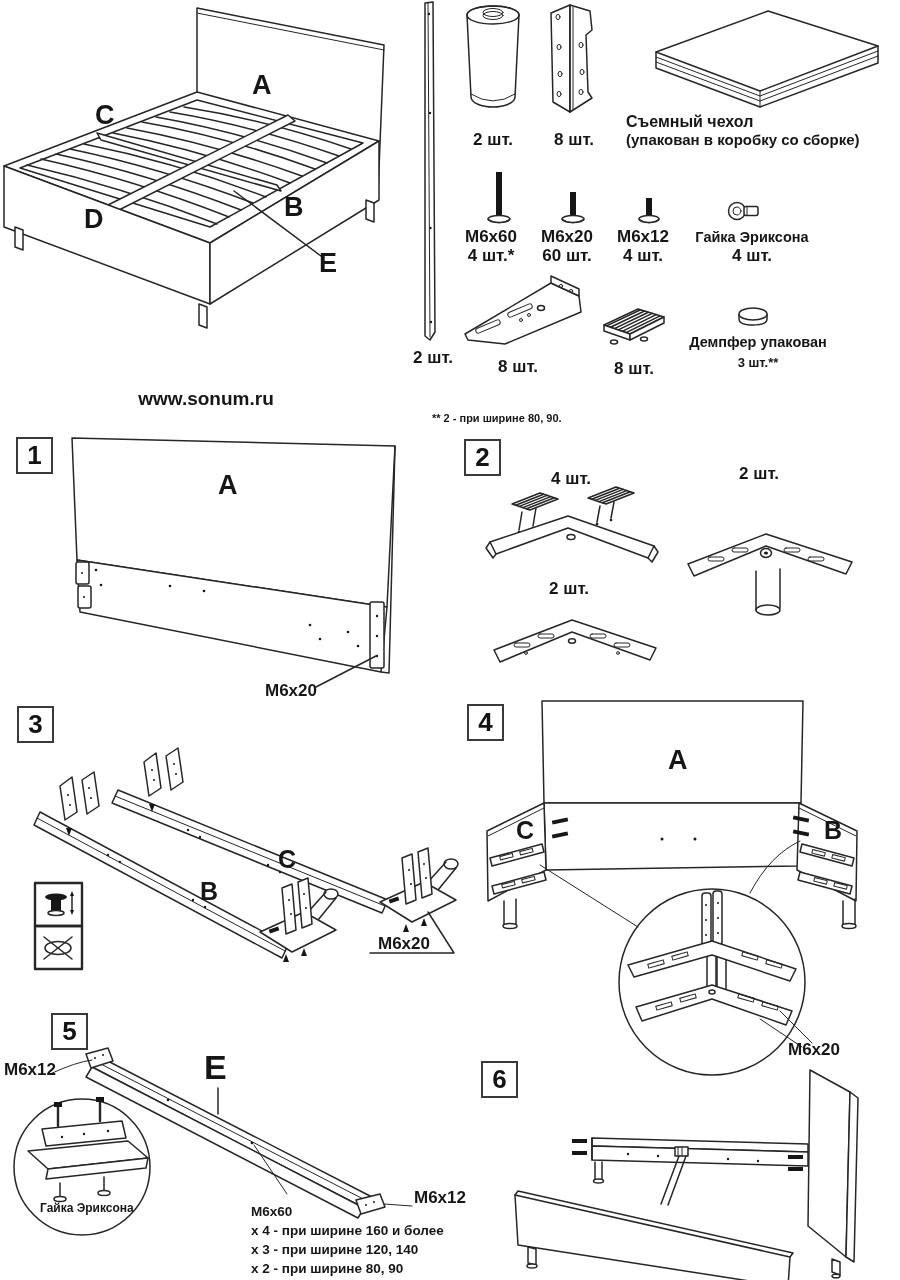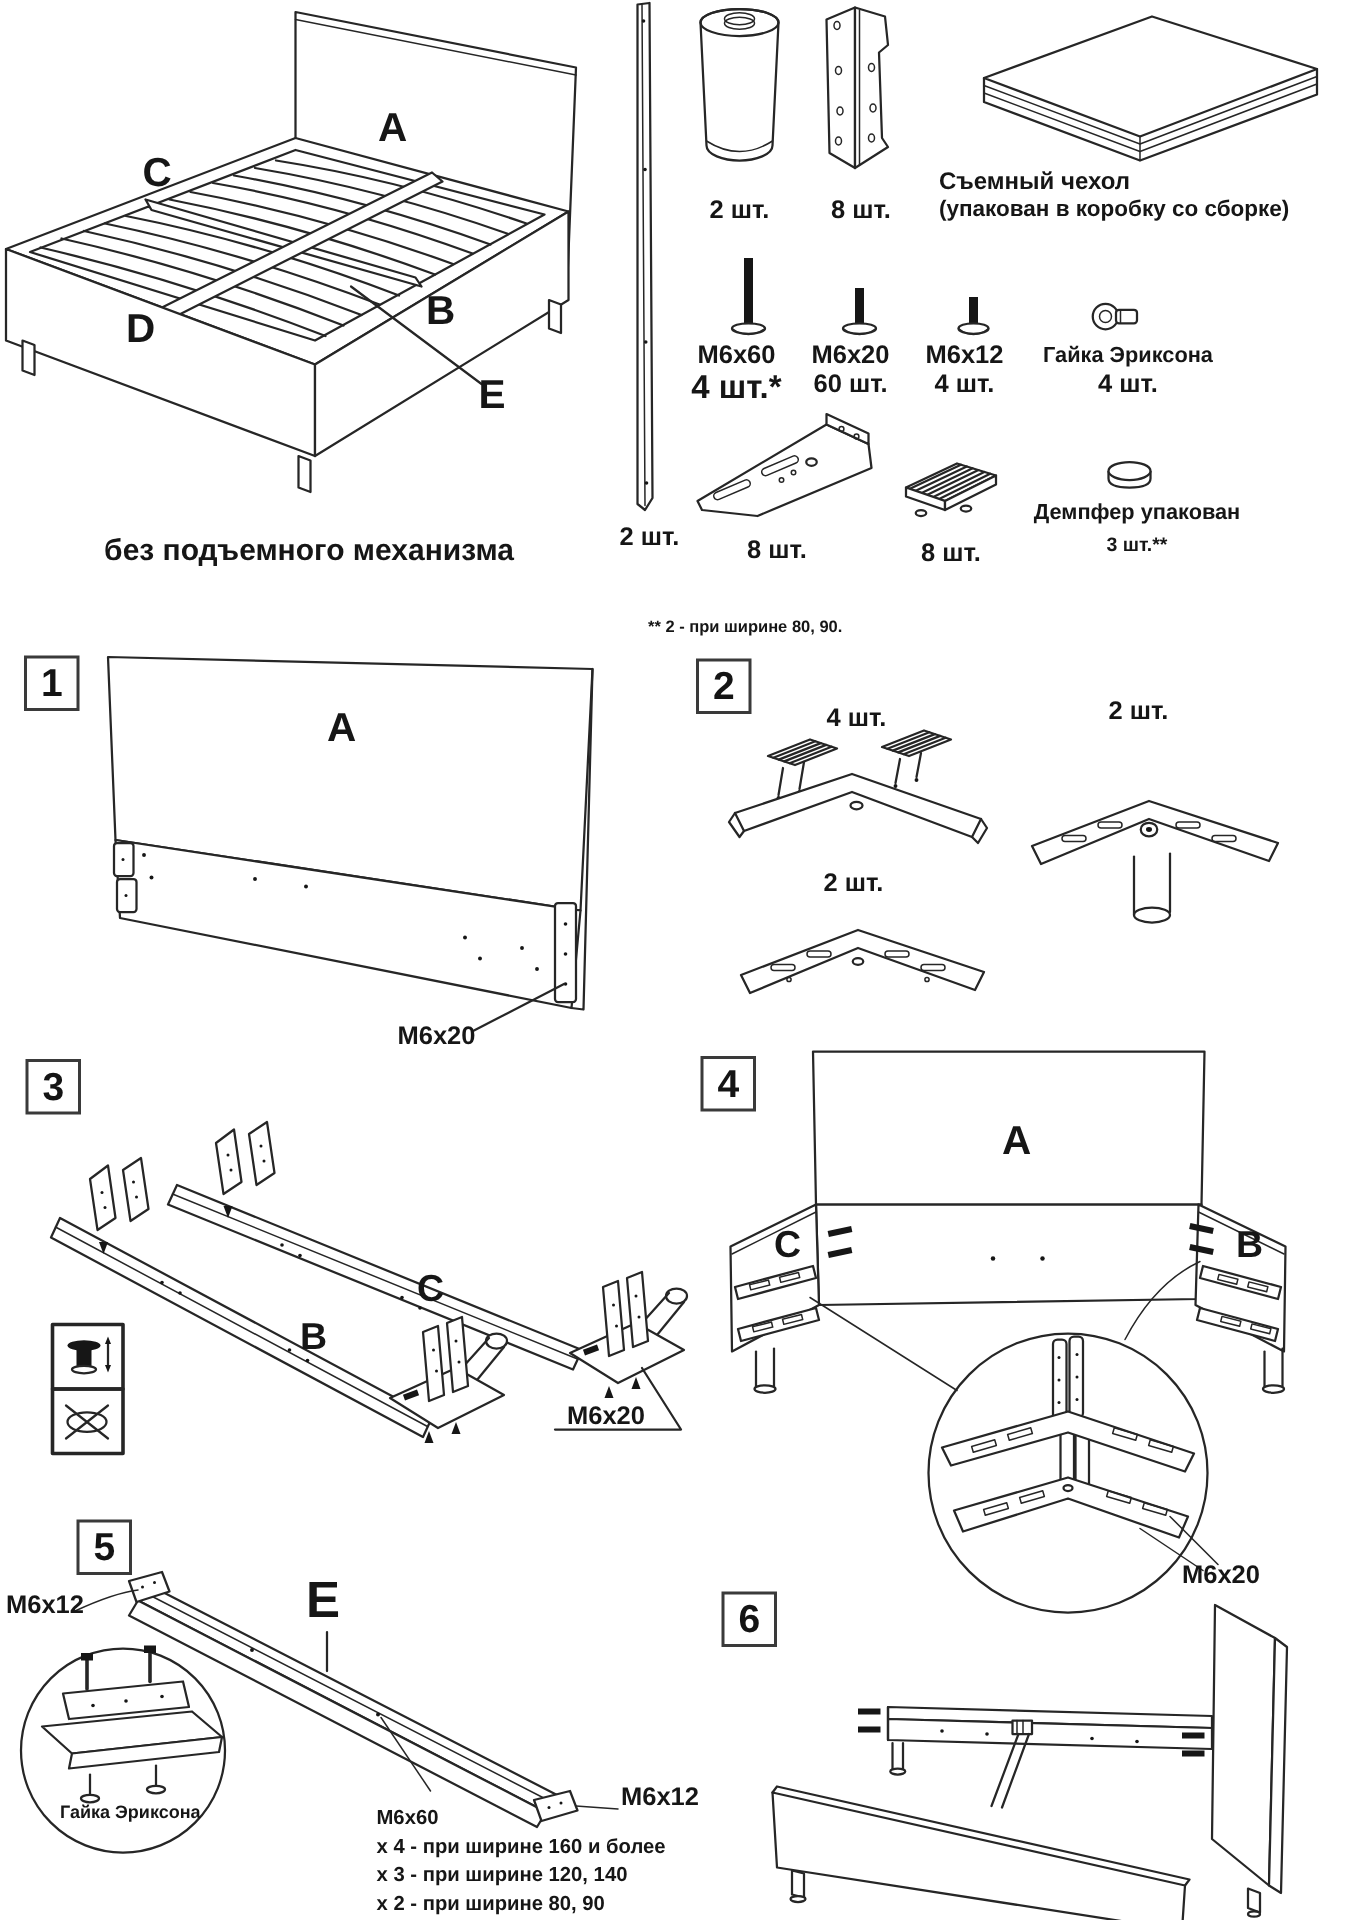--- a/index.html
+++ b/index.html
@@ -53,21 +53,21 @@
       <polygon class="wf" points="366,200 374,203 374,222 366,219"></polygon>
     </g>
     <line class="ln" x1="234" y1="191" x2="321" y2="256"></line>
   </svg>
   <div class="lbl" style="left:252px;top:70px;font-size:27px">A</div>
   <div class="lbl" style="left:95px;top:100px;font-size:27px">C</div>
   <div class="lbl" style="left:84px;top:204px;font-size:27px">D</div>
   <div class="lbl" style="left:284px;top:192px;font-size:27px">B</div>
   <div class="lbl" style="left:319px;top:248px;font-size:27px">E</div>
 
-  <div class="lbl ctr" style="left:38px;top:356px;width:336px;font-size:20px">без подъемного механизма</div>
+  <div class="lbl ctr" style="left:38px;top:388px;width:336px;font-size:19px">www.sonum.ru</div>
 
   <svg class="d" style="left:418px;top:0" width="26" height="344" viewBox="0 0 26 344">
     <polygon class="wf" points="7,3 15,2 17,332 12,340 7,336"></polygon>
     <line class="ln thin" x1="10" y1="3" x2="12" y2="337"></line>
     <circle class="blk" cx="11" cy="14" r="1.2"></circle>
       <circle class="blk" cx="12" cy="113" r="1.2"></circle>
     <circle class="blk" cx="12.5" cy="228" r="1.2"></circle>
       <circle class="blk" cx="13" cy="322" r="1.2"></circle>
   </svg>
   <div class="lbl ctr" style="left:404px;top:348px;width:58px;font-size:17px">2 шт.</div>
@@ -105,21 +105,21 @@
   </svg>
   <div class="lbl" style="left:626px;top:113px;font-size:16px">Съемный чехол</div>
   <div class="lbl" style="left:626px;top:132px;font-size:15px">(упакован в коробку со сборке)</div>
 
   <svg class="d" style="left:486px;top:170px" width="26" height="60" viewBox="0 0 26 60">
     <rect class="blk" x="10" y="2" width="6" height="44"></rect>
     <ellipse class="wf" cx="13" cy="49" rx="11" ry="3.5"></ellipse>
     <path class="ln thin" d="M2,49 Q13,57 24,49"></path>
   </svg>
   <div class="lbl ctr" style="left:460px;top:227px;width:62px;font-size:17px">M6x60</div>
-  <div class="lbl ctr" style="left:460px;top:246px;width:62px;font-size:22px">4 шт.*</div>
+  <div class="lbl ctr" style="left:460px;top:246px;width:62px;font-size:17px">4 шт.*</div>
 
   <svg class="d" style="left:560px;top:190px" width="26" height="40" viewBox="0 0 26 40">
     <rect class="blk" x="10" y="2" width="6" height="24"></rect>
     <ellipse class="wf" cx="13" cy="29" rx="11" ry="3.5"></ellipse>
     <path class="ln thin" d="M2,29 Q13,37 24,29"></path>
   </svg>
   <div class="lbl ctr" style="left:536px;top:227px;width:62px;font-size:17px">M6x20</div>
   <div class="lbl ctr" style="left:536px;top:246px;width:62px;font-size:17px">60 шт.</div>
 
   <svg class="d" style="left:636px;top:196px" width="26" height="34" viewBox="0 0 26 34">

